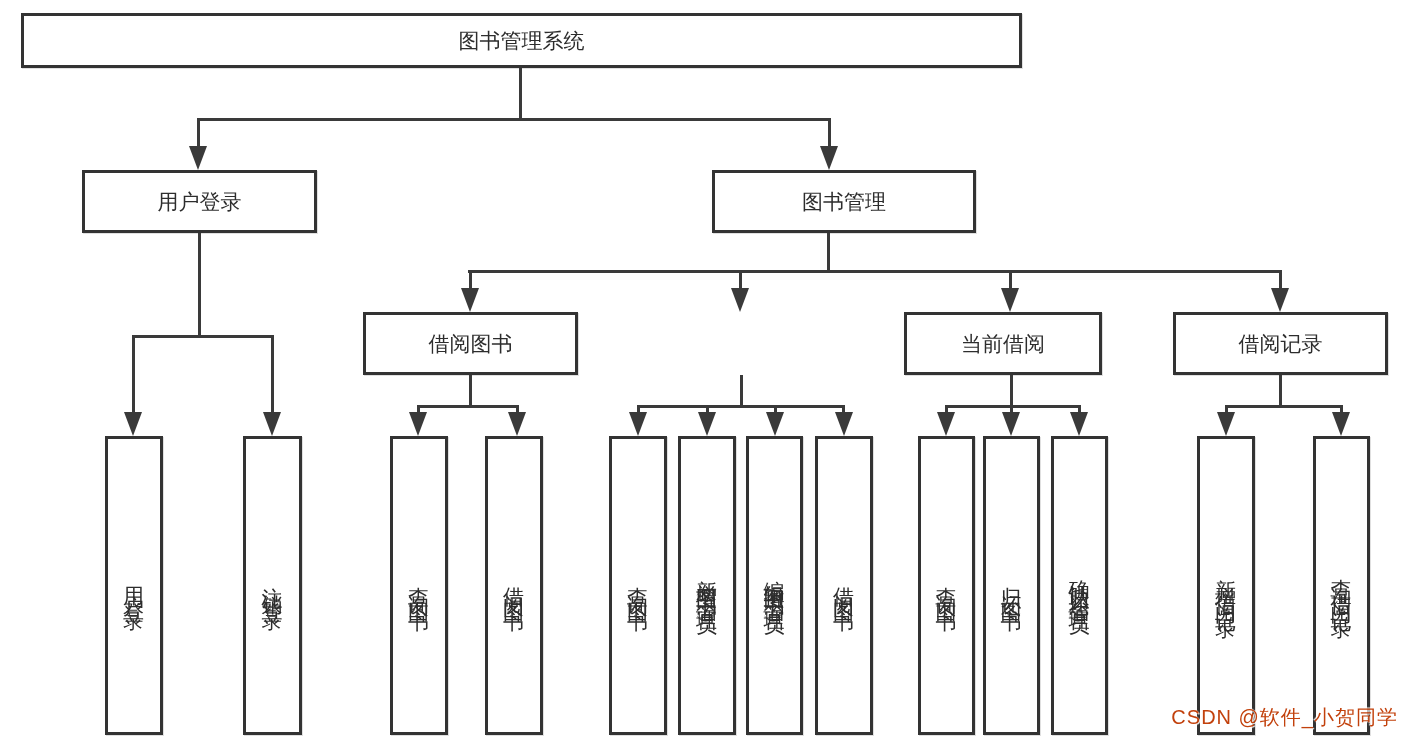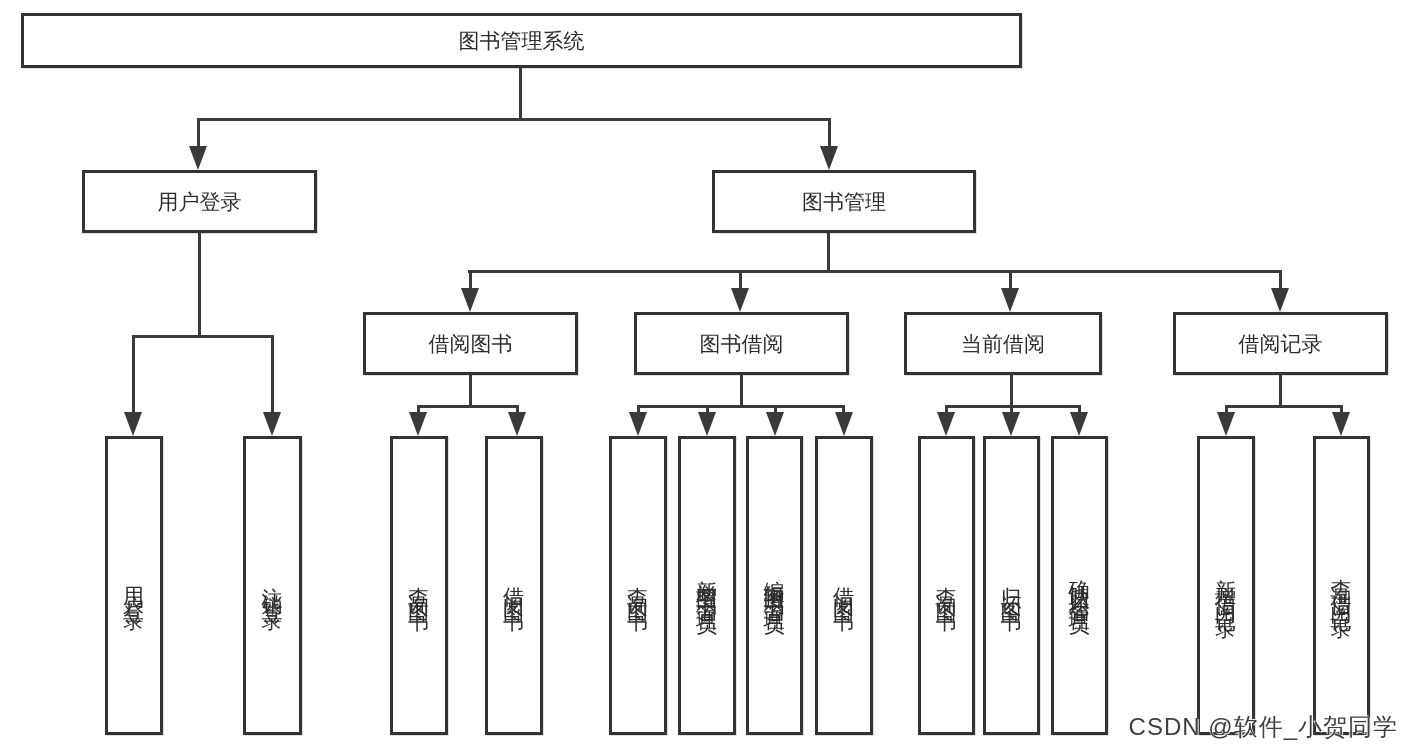--- a/index.html
+++ b/index.html
@@ -33,23 +33,23 @@
   .arrow{
     position:absolute;
     width:0;height:0;
     border-left:9px solid transparent;
     border-right:9px solid transparent;
     border-top:24px solid #3a3a3a;
   }
   .watermark{
     position:absolute;
     right:7px;
-    bottom:4px;
-    font-size:24px;
-    color:#404040;
+    bottom:16px;
+    font-size:20px;
+    color:#c2410c;
     letter-spacing:1px;
     text-shadow:1px 1px 1px #ffffff,-1px -1px 1px #ffffff;
     white-space:nowrap;
   }
 </style>
 </head>
 <body>
 
 <div id="canvas">
 
@@ -59,23 +59,20 @@
 
   <div class="node" style="left:82px;top:170px;width:235px;height:63px">
     <span>用户登录</span>
   </div>
   <div class="node" style="left:712px;top:170px;width:264px;height:63px">
     <span>图书管理</span>
   </div>
 
   <div class="node" style="left:363px;top:312px;width:215px;height:63px">
     <span>借阅图书</span>
-  </div>
-  <div class="node" style="left:634px;top:312px;width:215px;height:63px">
-    <span>图书借阅</span>
   </div>
   <div class="node" style="left:904px;top:312px;width:198px;height:63px">
     <span>当前借阅</span>
   </div>
   <div class="node" style="left:1173px;top:312px;width:215px;height:63px">
     <span>借阅记录</span>
   </div>
 
   <div class="node" style="left:105px;top:436px;width:58px;height:299px">
     <span class="vtext">用户登录</span>

